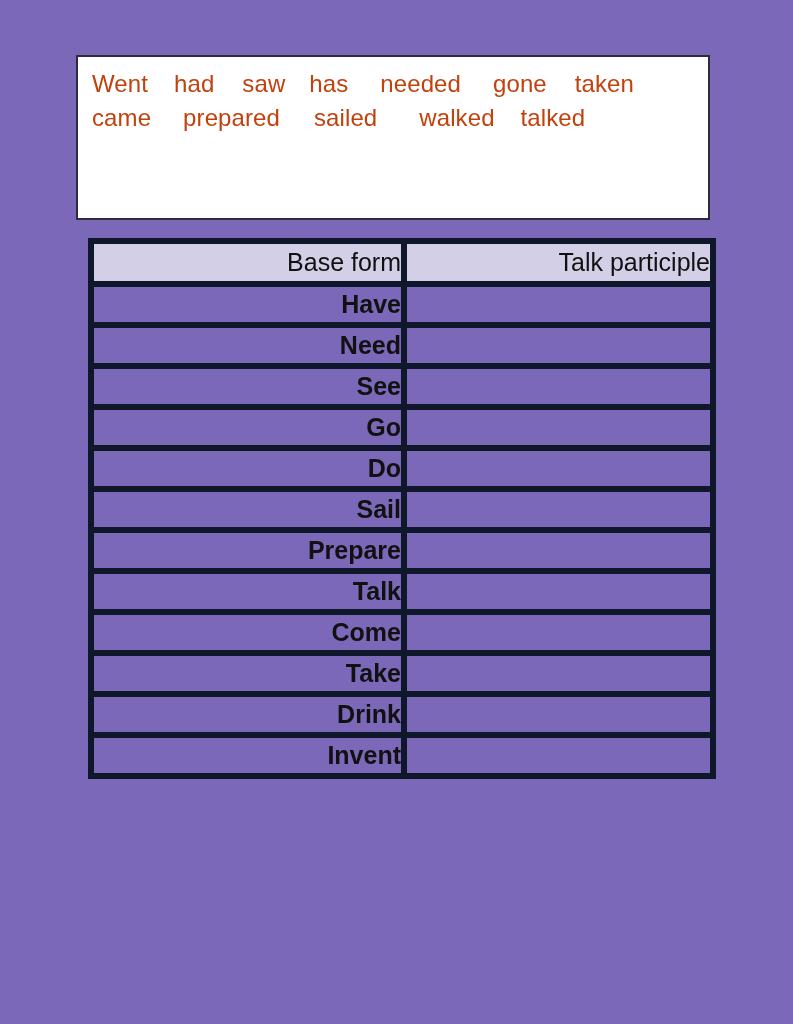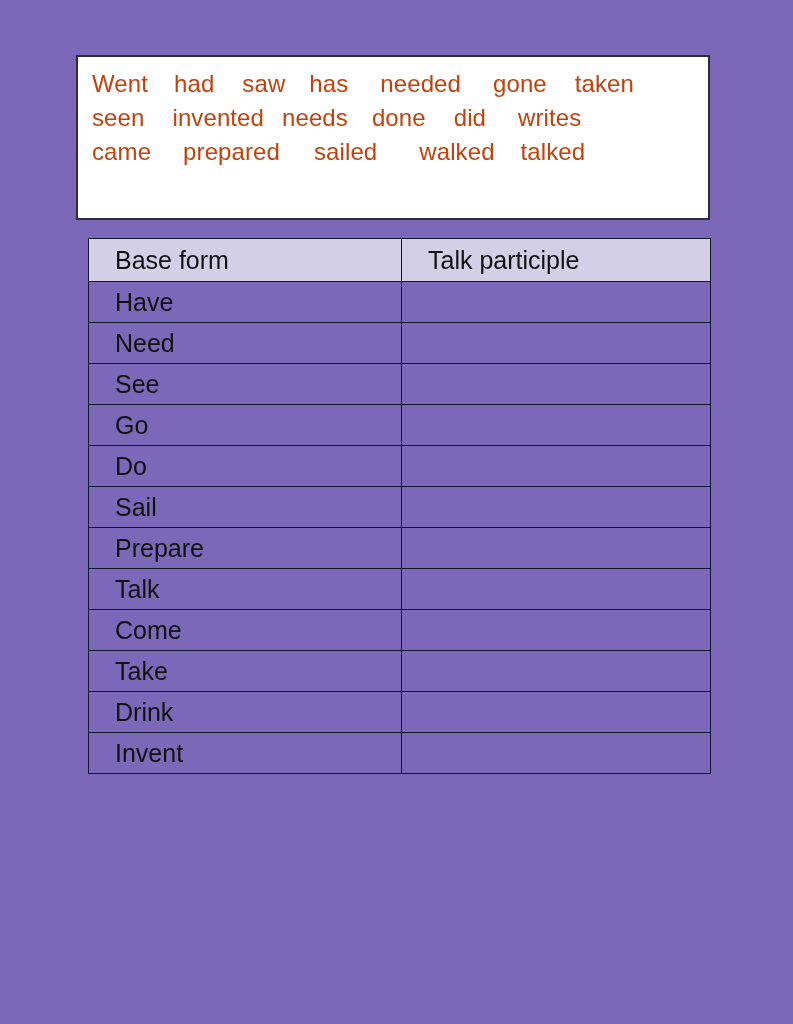--- a/index.html
+++ b/index.html
@@ -47,50 +47,48 @@
     top: 238px;
     width: 622px;
     border-collapse: collapse;
     table-layout: fixed;
   }
   .verb-table col.c1 { width: 313px; }
   .verb-table col.c2 { width: 309px; }
 
   .verb-table th,
   .verb-table td {
-    border: 1px solid #0f172a;
+    border: 6px solid #0f172a;
     height: 41px;
-    padding: 0 0 0 26px;
-    text-align: left;
+    padding: 0 0 0 10px;
+    text-align: right;
     vertical-align: middle;
     font-weight: normal;
     font-size: 25px;
     color: #111111;
     box-sizing: border-box;
   }
   .verb-table thead th {
     background: #d3cfe6;
     height: 43px;
   }
   .verb-table tbody td {
     background: #7b68b8;
+    font-weight: bold;
   }
   .verb-table tbody td.answer-cell {
     
   }
 </style>
 </head>
 <body>
 
 <div class="wordbank">
   <div class="wordbank-line">
     <span class="w">Went</span><span style="width:26px"></span><span class="w">had</span><span style="width:28px"></span><span class="w">saw</span><span style="width:24px"></span><span class="w">has</span><span style="width:32px"></span><span class="w">needed</span><span style="width:32px"></span><span class="w">gone</span><span style="width:28px"></span><span class="w">taken</span>
-  </div>
-  <div class="wordbank-line">
-    <span class="w">seen</span><span style="width:28px"></span><span class="w">invented</span><span style="width:18px"></span><span class="w">needs</span><span style="width:24px"></span><span class="w">done</span><span style="width:28px"></span><span class="w">did</span><span style="width:32px"></span><span class="w">writes</span>
   </div>
   <div class="wordbank-line">
     <span class="w">came</span><span style="width:32px"></span><span class="w">prepared</span><span style="width:34px"></span><span class="w">sailed</span><span style="width:42px"></span><span class="w">walked</span><span style="width:26px"></span><span class="w">talked</span>
   </div>
 </div>
 
 <table class="verb-table">
   <colgroup>
     <col class="c1">
     <col class="c2">

